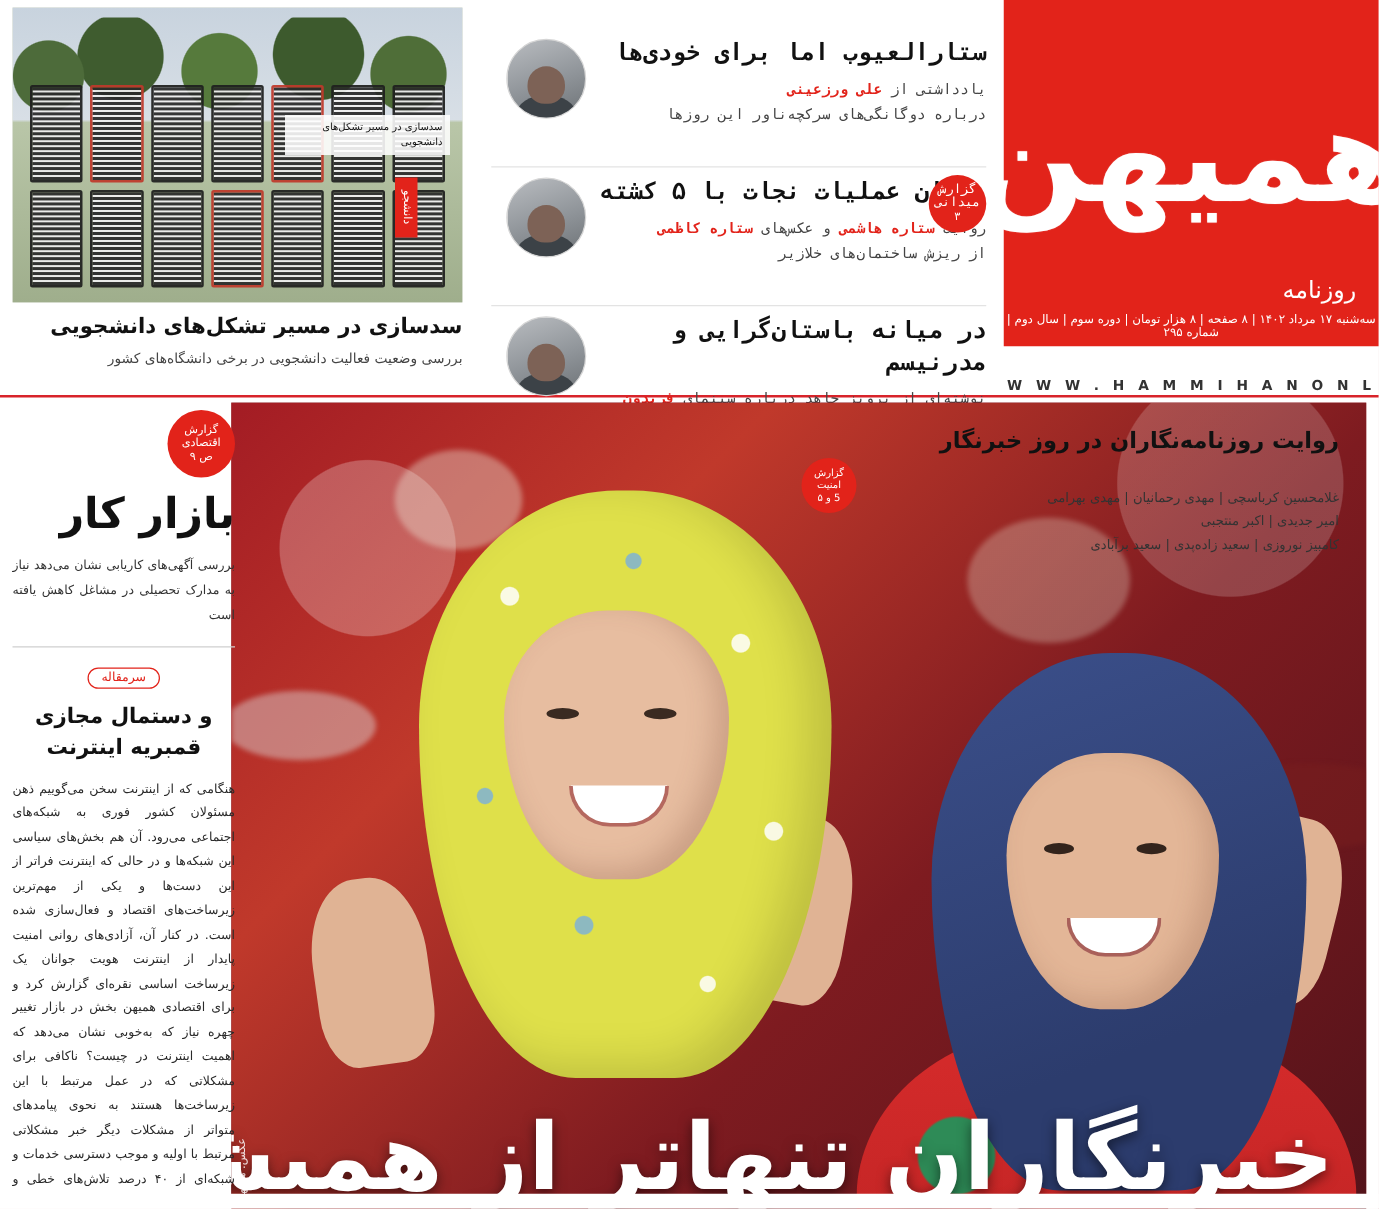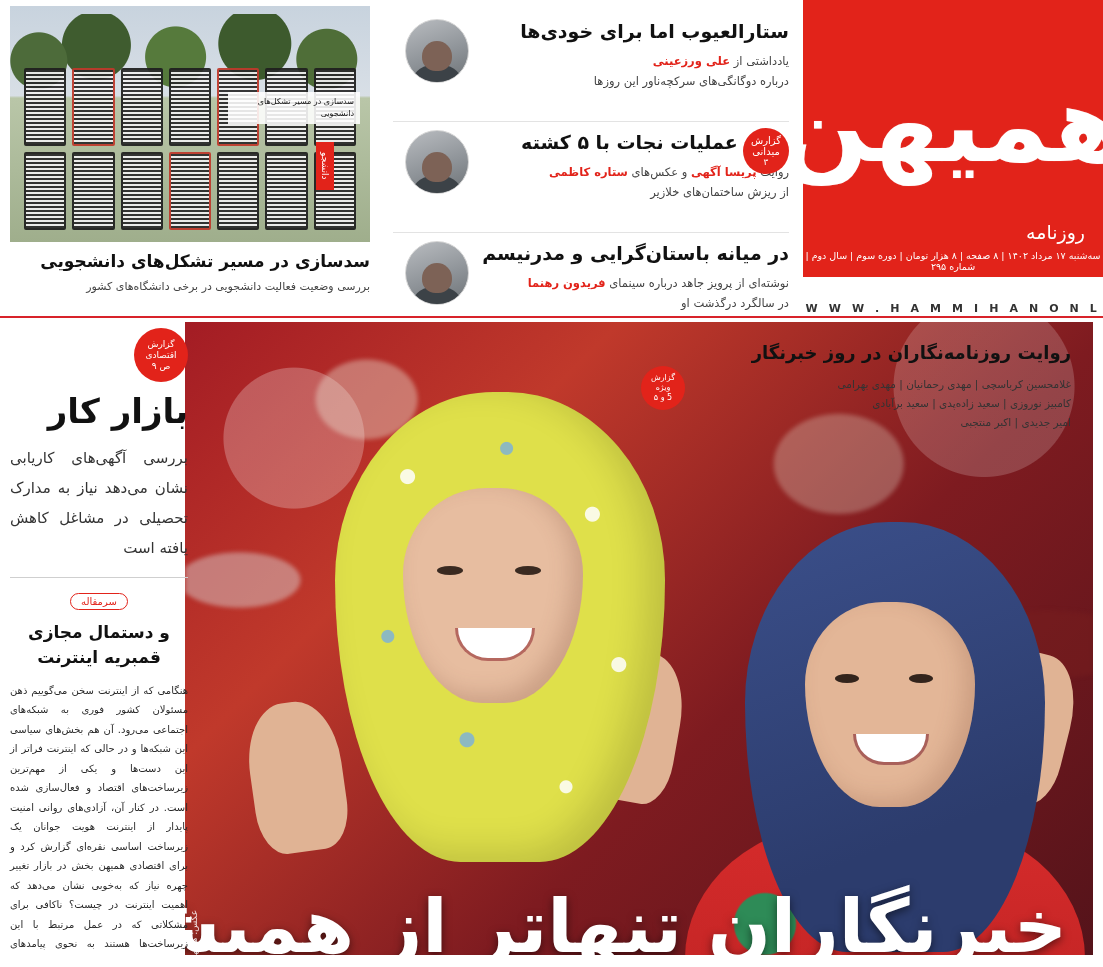--- a/index.html
+++ b/index.html
@@ -79,25 +79,26 @@
     color: #333;
     font-size: 11px;
     letter-spacing: 3.6px;
     font-weight: bold;
     line-height: 18px;
   }
 
   
   .teasers {
     position: absolute;
-    top: 5px;
+    top: 17px;
     right: 300px;
     width: 420px;
     padding: 6px 14px 0 10px;
     box-sizing: border-box;
+    font-family: Liberation Mono, monospace;
   }
   .teaser {
     position: relative;
     display: flex;
     flex-direction: row-reverse;
     align-items: flex-start;
     min-height: 96px;
     padding: 8px 0 6px 0;
     border-bottom: 1px solid #e3e3e3;
   }
@@ -422,21 +423,21 @@
   .kicker-title {
     font-size: 18px;
     font-weight: bold;
     color: #111;
     line-height: 1.4;
   }
   .kicker-names {
     font-size: 10.5px;
     color: #333;
     line-height: 1.8;
-    margin-top: 10px;
+    margin-top: 24px;
     padding-left: 70px;
   }
   .kicker-tag {
     position: absolute;
     left: 0;
     top: 26px;
     width: 44px;
     height: 44px;
     border-radius: 50%;
     background: #e2231a;
@@ -477,21 +478,21 @@
     margin: 4px 0 8px auto;
   }
   .side-headline {
     font-size: 34px;
     font-weight: bold;
     color: #111;
     line-height: 1.25;
     margin-bottom: 10px;
   }
   .side-deck {
-    font-size: 15px;
+    font-size: 10px;
     color: #333;
     line-height: 2;
     text-align: justify;
     text-align-last: right;
     margin-bottom: 14px;
   }
   .side-rule {
     border-top: 1px solid #cfcfcf;
     margin: 10px 0 12px 0;
   }
@@ -558,21 +559,21 @@
       <div class="teaser">
         <div class="teaser-badge">
           <span>گزارش</span>
           <span>میدانی</span>
           <span class="num">۳</span>
         </div>
         <div class="teaser-photo"></div>
         <div class="teaser-text">
           <div class="teaser-title">پایان عملیات نجات با ۵ کشته</div>
           <div class="teaser-sub">
-            <span>روایت </span><span class="hl">پریسا آگهی</span><span> و عکس‌های </span><span class="hl">ستاره کاظمی</span>
+            <span>روایت </span><span class="hl">ستاره هاشمی</span><span> و عکس‌های </span><span class="hl">ستاره کاظمی</span>
           </div>
           <div class="teaser-sub2">از ریزش ساختمان‌های خلازیر</div>
         </div>
       </div>
 
       <div class="teaser">
         <div class="teaser-photo"></div>
         <div class="teaser-text">
           <div class="teaser-title">در میانه باستان‌گرایی و مدرنیسم</div>
           <div class="teaser-sub">
@@ -638,28 +639,28 @@
         <div class="face">
           <div class="eye l"></div>
           <div class="eye r"></div>
           <div class="smile"></div>
         </div>
       </div>
 
       <div class="kicker-block">
         <div class="kicker-tag">
           <span>گزارش</span>
-          <span>ویژه</span>
+          <span>امنیت</span>
           <span>5 و ۵</span>
         </div>
         <div class="kicker-title">روایت روزنامه‌نگاران در روز خبرنگار</div>
         <div class="kicker-names">
           <div>غلامحسین کرباسچی | مهدی رحمانیان | مهدی بهرامی</div>
+          <div>امیر جدیدی | اکبر منتجبی</div>
           <div>کامبیز نوروزی | سعید زاده‌پدی | سعید برآبادی</div>
-          <div>امیر جدیدی | اکبر منتجبی</div>
         </div>
       </div>
 
       <div class="main-headline">خبرنگاران تنهاتر از همیشه</div>
       <div class="photo-credit">عکس: همیهن</div>
     </div>
 
     <div class="sidebar">
       <div class="side-tag">
         <span>گزارش</span>

